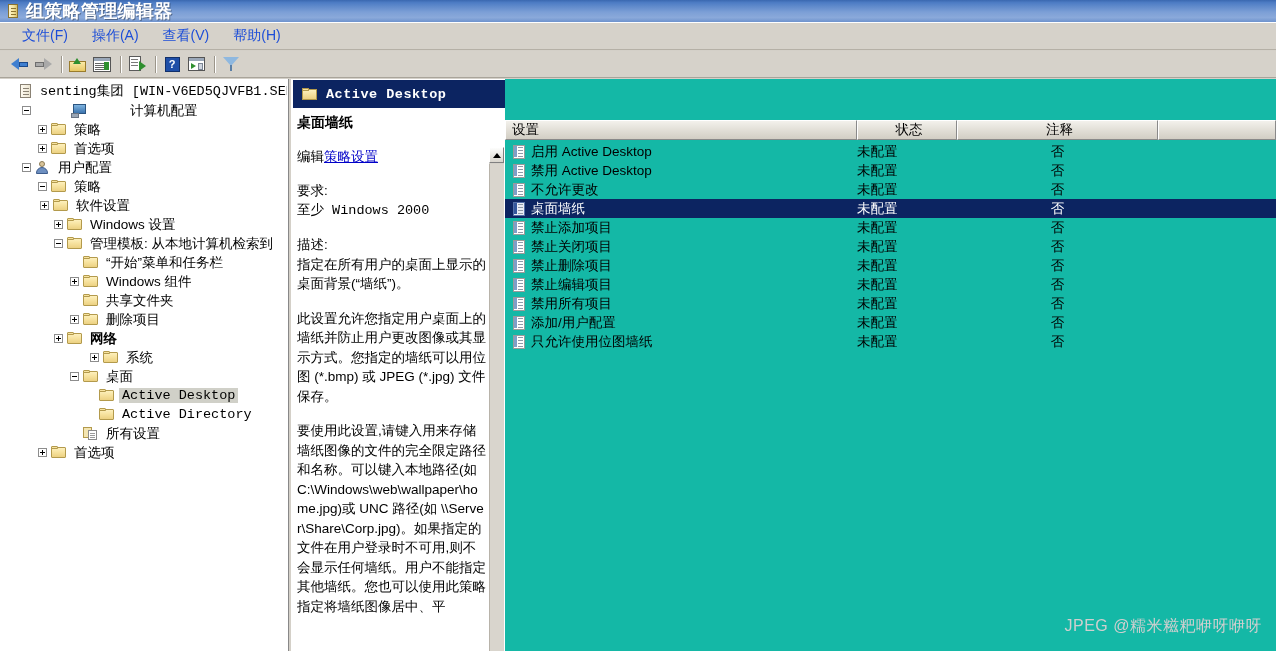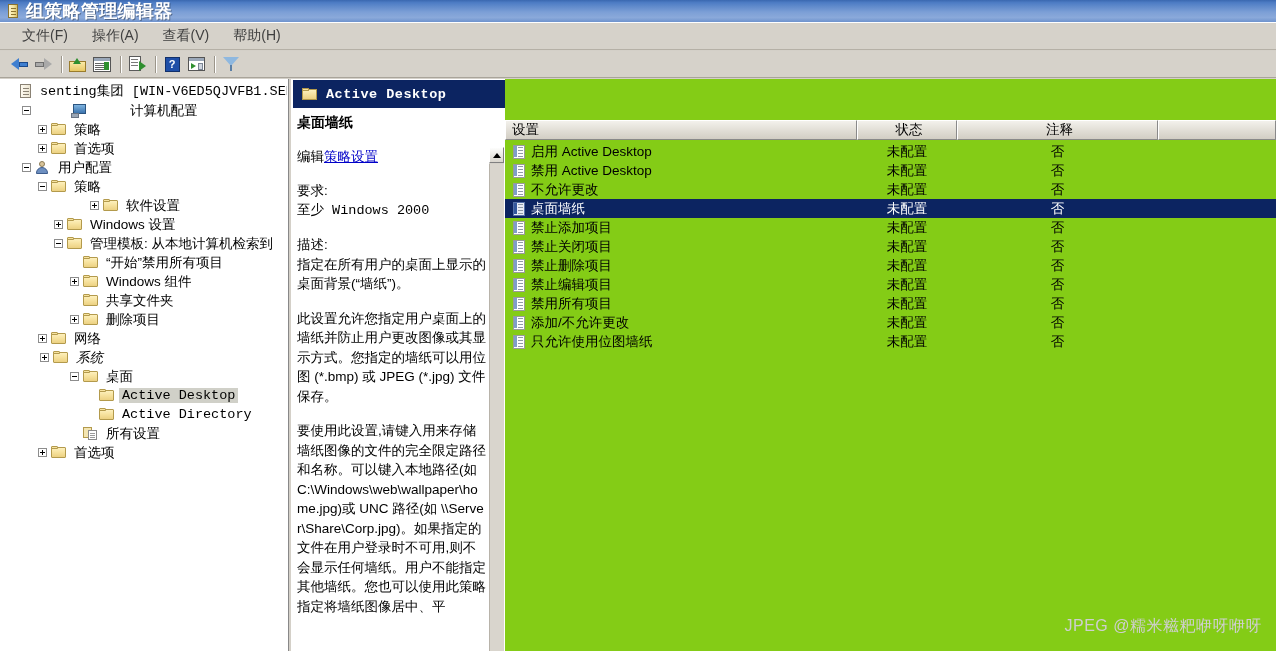--- a/index.html
+++ b/index.html
@@ -36,21 +36,21 @@
     text-shadow:1px 1px 0 rgba(0,0,0,.35);
   }
 
   
   .menubar{
     position:absolute;left:0;top:23px;width:1276px;height:27px;
     background:#d6d2ca;border-bottom:1px solid #b5b0a6;
     display:flex;align-items:center;padding-left:10px;box-sizing:border-box;
   }
   .menu-item{
-    font-size:14px;color:#404040;padding:12px 12px;cursor:default;white-space:nowrap;
+    font-size:14px;color:#1d4ed8;padding:12px 12px;cursor:default;white-space:nowrap;
   }
 
   
   .toolbar{
     position:absolute;left:0;top:51px;width:1276px;height:27px;
     background:#d6d2ca;border-bottom:1px solid #a9a49a;
     display:flex;align-items:center;padding-left:8px;box-sizing:border-box;
   }
   .tb-btn{width:22px;height:21px;margin-right:2px;position:relative;display:flex;align-items:center;justify-content:center;}
   .tb-sep{width:1px;height:17px;background:#9b958a;margin:0 5px;box-shadow:1px 0 0 #ffffff;}
@@ -162,33 +162,33 @@
   .dsb{position:absolute;left:489px;top:68px;width:15px;height:582px;background:#d4d0c8;}
   .dsb-up{position:absolute;left:0;top:0;width:15px;height:16px;
     background:linear-gradient(to bottom,#fdfdfc,#d9d5cd);
     border:1px solid #fff;border-right-color:#808080;border-bottom-color:#808080;box-sizing:border-box;
     display:flex;align-items:center;justify-content:center;}
   .dsb-up i{width:0;height:0;border-left:4px solid transparent;border-right:4px solid transparent;border-bottom:5px solid #000;display:block;}
   .dsb-track{position:absolute;left:0;top:17px;width:15px;bottom:0;
     background:#d9d5cd;border-left:1px solid #b8b3aa;box-sizing:border-box;}
 
   
-  .list{position:absolute;left:505px;top:0;width:771px;height:572px;background:#84cc16;}
+  .list{position:absolute;left:505px;top:0;width:771px;height:572px;background:#14b8a6;}
   .lhead{position:absolute;left:0;top:41px;width:771px;height:20px;display:flex;}
   .lh-cell{
     background:linear-gradient(to bottom,#f3f1ec 0%,#e2dfd7 50%,#d2cec4 100%);
     border:1px solid #fff;border-right-color:#898989;border-bottom-color:#898989;
     box-sizing:border-box;height:20px;display:flex;align-items:center;
     font-size:13.5px;color:#000;padding-left:6px;
   }
   .lh-cell.center{justify-content:center;padding-left:4px;}
   .lrow{height:19px;display:flex;align-items:center;font-size:13.5px;white-space:nowrap;}
   .lrow.selected{background:#0c2461;color:#fff;}
   .c-name{width:352px;display:flex;align-items:center;box-sizing:border-box;padding-left:8px;overflow:hidden;}
-  .c-state{width:100px;text-align:center;box-sizing:border-box;}
+  .c-state{width:100px;box-sizing:border-box;}
   .c-note{width:201px;text-align:center;box-sizing:border-box;}
   .sicon{width:13px;height:14px;position:relative;margin-right:5px;flex:none;}
   .sicon .pg{position:absolute;left:0;top:0;width:12px;height:14px;background:#fff;border:1px solid #9a9a9a;box-sizing:border-box;}
   .sicon .bar{position:absolute;left:1px;top:1px;width:3px;height:11px;background:#7f9ec8;}
   .sicon .ln{position:absolute;left:5px;top:2px;width:5px;height:1px;background:#8f9aa8;
     box-shadow:0 3px 0 #8f9aa8,0 6px 0 #8f9aa8,0 9px 0 #8f9aa8;}
   .lrow.selected .sicon .pg{background:#e8ecf5;border-color:#5570a8;}
   .lrow.selected .sicon .bar{background:#33579c;}
   .list-body{position:absolute;left:0;top:63px;width:771px;height:509px;overflow:hidden;}
 
@@ -312,21 +312,21 @@
             <span class="tlabel">用户配置</span>
           </div>
           <div class="tnode" style="padding-left: 38px;">
             <span class="tog minus"></span>
             <span class="folder">
               <i class="bk"></i>
               <i class="tb"></i>
             </span>
             <span class="tlabel">策略</span>
           </div>
-          <div class="tnode" style="padding-left: 54px; margin-left: 36px;">
+          <div class="tnode" style="padding-left: 40px;">
             <span class="tog plus"></span>
             <span class="folder">
               <i class="bk"></i>
               <i class="tb"></i>
             </span>
             <span class="tlabel">软件设置</span>
           </div>
           <div class="tnode" style="padding-left: 54px;">
             <span class="tog plus"></span>
             <span class="folder">
@@ -342,21 +342,21 @@
               <i class="tb"></i>
             </span>
             <span class="tlabel">管理模板: 从本地计算机检索到</span>
           </div>
           <div class="tnode" style="padding-left: 70px;">
             <span class="tog none"></span>
             <span class="folder">
               <i class="bk"></i>
               <i class="tb"></i>
             </span>
-            <span class="tlabel">“开始”禁用所有项目</span>
+            <span class="tlabel">“开始”菜单和任务栏</span>
           </div>
           <div class="tnode" style="padding-left: 70px;">
             <span class="tog plus"></span>
             <span class="folder">
               <i class="bk"></i>
               <i class="tb"></i>
             </span>
             <span class="tlabel">Windows 组件</span>
           </div>
           <div class="tnode" style="padding-left: 70px;">
@@ -368,29 +368,29 @@
             <span class="tlabel">共享文件夹</span>
           </div>
           <div class="tnode" style="padding-left: 70px;">
             <span class="tog plus"></span>
             <span class="folder">
               <i class="bk"></i>
               <i class="tb"></i>
             </span>
             <span class="tlabel">删除项目</span>
           </div>
-          <div class="tnode" style="padding-left: 38px;">
+          <div class="tnode" style="padding-left: 54px; font-weight: bold;">
             <span class="tog plus"></span>
             <span class="folder">
               <i class="bk"></i>
               <i class="tb"></i>
             </span>
             <span class="tlabel">网络</span>
           </div>
-          <div class="tnode" style="padding-left: 40px; font-style: italic;">
+          <div class="tnode" style="padding-left: 90px;">
             <span class="tog plus"></span>
             <span class="folder">
               <i class="bk"></i>
               <i class="tb"></i>
             </span>
             <span class="tlabel">系统</span>
           </div>
           <div class="tnode" style="padding-left: 70px;">
             <span class="tog minus"></span>
             <span class="folder">
@@ -584,21 +584,21 @@
             <div class="c-state">未配置</div>
             <div class="c-note">否</div>
           </div>
           <div class="lrow">
             <div class="c-name">
               <span class="sicon">
                 <i class="pg"></i>
                 <i class="bar"></i>
                 <i class="ln"></i>
               </span>
-              <span>添加/不允许更改</span>
+              <span>添加/用户配置</span>
             </div>
             <div class="c-state">未配置</div>
             <div class="c-note">否</div>
           </div>
           <div class="lrow">
             <div class="c-name">
               <span class="sicon">
                 <i class="pg"></i>
                 <i class="bar"></i>
                 <i class="ln"></i>

